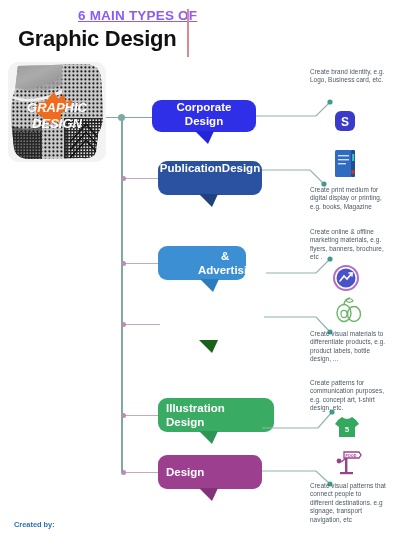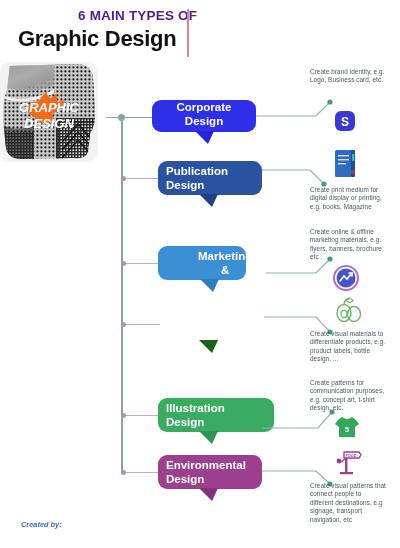--- a/index.html
+++ b/index.html
@@ -10,35 +10,35 @@
     position:relative;
     overflow:hidden;
     -webkit-font-smoothing:antialiased;
   }
   .canvas{position:absolute;inset:0;}
 
   
   .hdr-kicker{
     position:absolute;left:78px;top:8px;
     font-size:13.5px;font-weight:700;letter-spacing:.2px;
-    color:#4c1d95;white-space:nowrap;
+    color:#8b5cf6;white-space:nowrap;text-decoration:underline;
   }
   .hdr-title{
     position:absolute;left:18px;top:26px;
     font-size:22px;font-weight:700;letter-spacing:-.3px;
     color:#111111;white-space:nowrap;
   }
   .hdr-rule{
     position:absolute;left:187px;top:9px;width:1.5px;height:48px;
     background:#d98a91;
   }
 
   
   .hero{
-    position:absolute;left:0;top:62px;width:98px;height:100px;
+    position:absolute;left:8px;top:62px;width:98px;height:100px;
     border-radius:10px;overflow:hidden;
     background:#f3f3f3;
   }
   .hero svg{display:block;width:100%;height:100%;}
 
   
   .spine{
     position:absolute;left:121px;top:117px;width:1.6px;height:355px;
     background:#7fa8a6;
   }
@@ -87,23 +87,22 @@
 
   
   .leader{position:absolute;}
   .leader svg{display:block;overflow:visible;}
   .icon-wrap{position:absolute;}
   .icon-wrap svg{display:block;}
 
   
   .foot-by{
     position:absolute;left:14px;top:520px;
-    font-size:7.4px;font-style:italic;font-weight:700;
+    font-size:7.4px;font-weight:700;
     color:#2f6fb5;
-    margin-left:7px;
   }
   .foot-name{
     position:absolute;left:14px;top:531px;
     font-size:8px;font-weight:700;
     color:#2f6fb5;
   }
 </style>
 </head>
 <body>
 
@@ -173,21 +172,21 @@
   <div class="desc" style="left:310px;top:68px;">Create brand identity, e.g. Logo, Business card, etc.</div>
   <div class="icon-wrap" style="left:334px;top:110px;">
     <svg width="22" height="22" viewBox="0 0 22 22">
       <rect x="1" y="1" width="20" height="20" rx="6" fill="#3a3acb"></rect>
       <text x="11" y="15.5" text-anchor="middle" font-family="Liberation Sans, sans-serif" font-size="12" font-weight="700" fill="#ffffff">S</text>
     </svg>
   </div>
 
   <div class="branch" style="left:124px;top:178px;width:36px;"></div>
   <div class="branch-dot" style="left:121px;top:176px;"></div>
-  <div class="bubble" style="left:158px;top:161px;width:104px;height:34px;background:#2a52a0;flex-direction:column;">
+  <div class="bubble" style="left:158px;top:161px;width:104px;height:34px;background:#2a52a0;flex-direction:row;">
     <span>Publication</span>
     <span>Design</span>
   </div>
   <div class="tail" style="left:199px;top:194px;border-top:13px solid #20417f;"></div>
   <div class="leader" style="left:262px;top:158px;">
     <svg width="80" height="32" viewBox="0 0 80 32">
       <path d="M0 12 H48 L62 26" fill="none" stroke="#8fb3b0" stroke-width="1.2"></path>
       <circle cx="62" cy="26" r="2.6" fill="#3f9b8e"></circle>
     </svg>
   </div>
@@ -201,20 +200,21 @@
       <rect x="20.2" y="6" width="2" height="7" fill="#49c7c0"></rect>
       <circle cx="21" cy="24" r="2" fill="#c0392b"></circle>
     </svg>
   </div>
   <div class="desc" style="left:310px;top:186px;">Create  print medium for digital display or printing, e.g. books, Magazine</div>
 
   <div class="branch" style="left:124px;top:263px;width:36px;"></div>
   <div class="branch-dot" style="left:121px;top:261px;"></div>
   <div class="bubble" style="left:158px;top:246px;width:88px;height:34px;background:#3d8fd4;flex-direction:column;padding-left:40px;">
     <span>Marketing &amp;</span>
+    <span>Advertising Design</span>
   </div>
   <div class="tail" style="left:200px;top:279px;border-top:13px solid #2f7cbd;"></div>
   <div class="leader" style="left:266px;top:255px;">
     <svg width="80" height="26" viewBox="0 0 80 26">
       <path d="M0 18 H50 L64 4" fill="none" stroke="#8fb3b0" stroke-width="1.2"></path>
       <circle cx="64" cy="4" r="2.6" fill="#3f9b8e"></circle>
     </svg>
   </div>
   <div class="desc" style="left:310px;top:228px;">Create online &amp; offline marketing materials, e.g. flyers, banners, brochure, etc .</div>
   <div class="icon-wrap" style="left:332px;top:264px;">
@@ -263,21 +263,20 @@
   <div class="icon-wrap" style="left:334px;top:415px;">
     <svg width="26" height="24" viewBox="0 0 26 24">
       <path d="M8 2 L4 5 L1 9 L5 12 L5 22 L21 22 L21 12 L25 9 L22 5 L18 2 q-5 4 -10 0 Z" fill="#35a85f"></path>
       <text x="13" y="17" text-anchor="middle" font-family="Liberation Sans, sans-serif" font-size="8" font-weight="700" fill="#e6f6ea">5</text>
     </svg>
   </div>
 
   <div class="branch" style="left:124px;top:472px;width:36px;"></div>
   <div class="branch-dot" style="left:121px;top:470px;"></div>
   <div class="bubble" style="left:158px;top:455px;width:104px;height:34px;background:#9c3f8f;flex-direction:column;">
-    <span>Environmental</span>
     <span>Design</span>
   </div>
   <div class="tail" style="left:199px;top:488px;border-top:13px solid #83317a;"></div>
   <div class="leader" style="left:262px;top:462px;">
     <svg width="84" height="28" viewBox="0 0 84 28">
       <path d="M0 9 H54 L68 22" fill="none" stroke="#8fb3b0" stroke-width="1.2"></path>
       <circle cx="68" cy="22" r="2.6" fill="#3f9b8e"></circle>
     </svg>
   </div>
   <div class="icon-wrap" style="left:332px;top:450px;">

